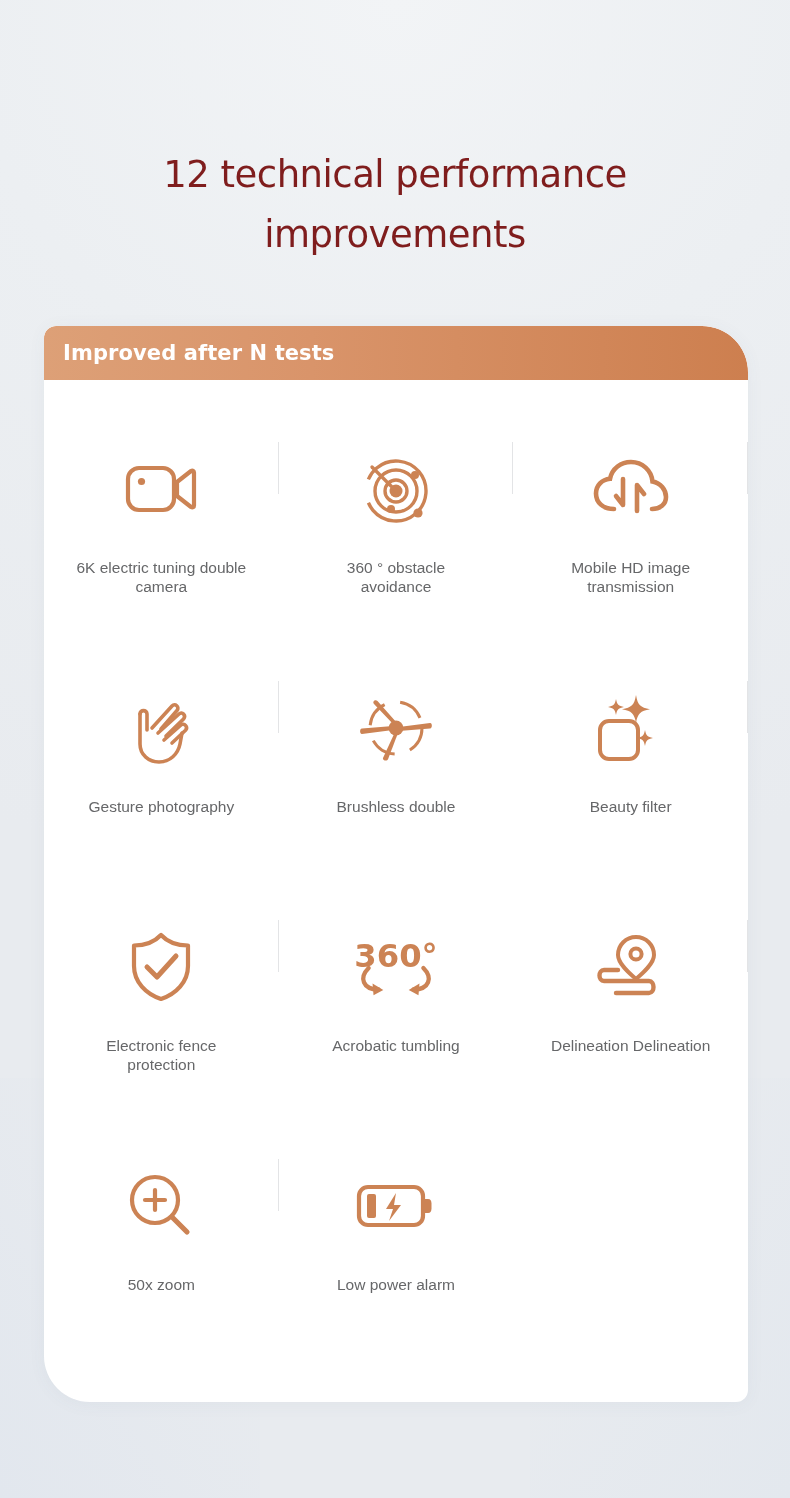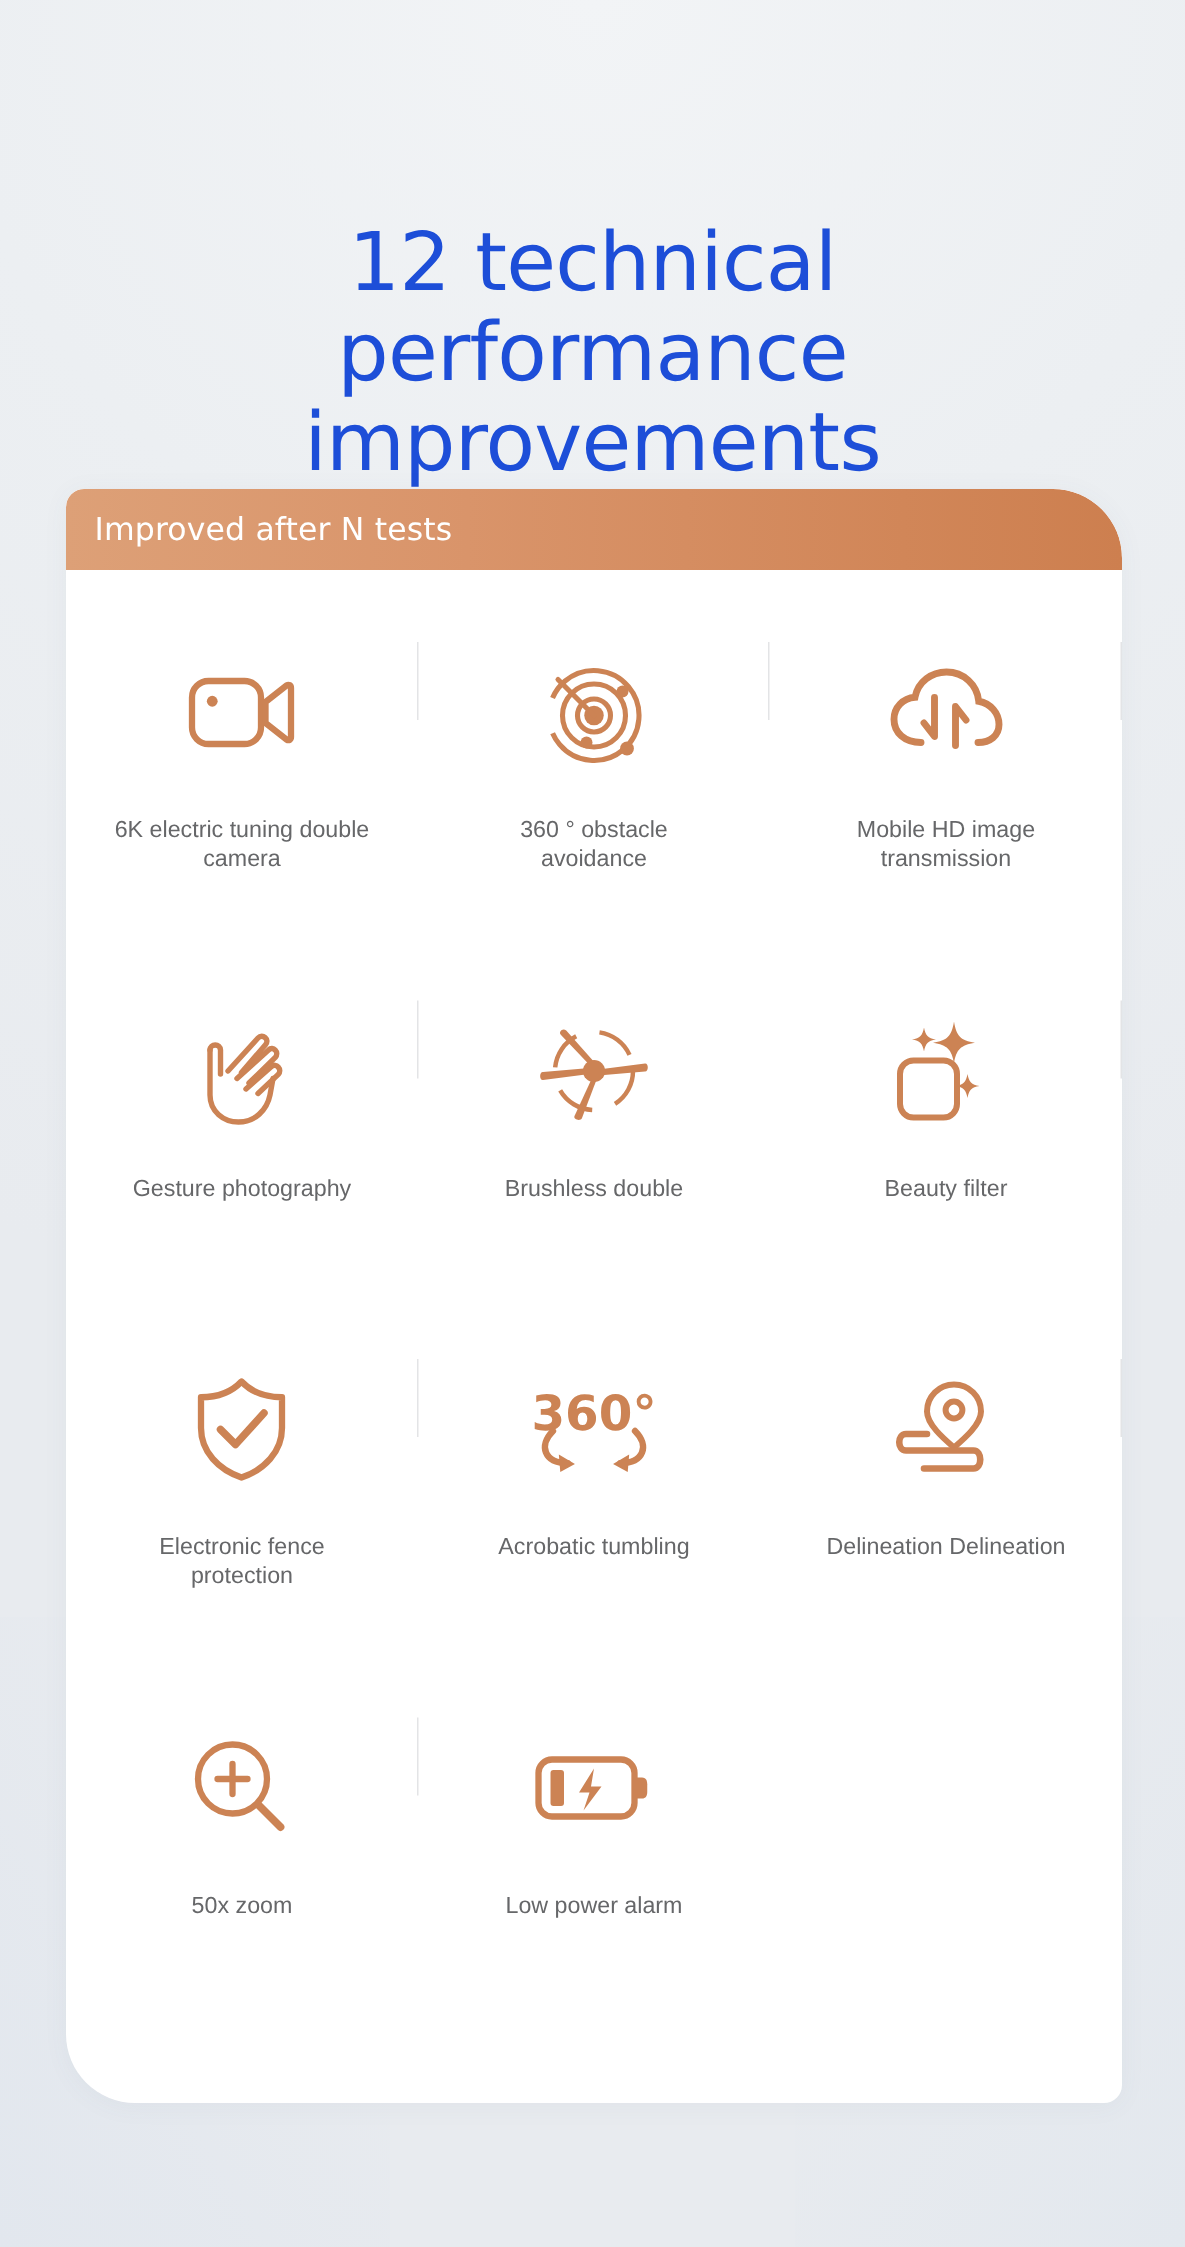--- a/index.html
+++ b/index.html
@@ -19,25 +19,25 @@
     position:absolute; bottom:0; width:260px; height:420px;
     pointer-events:none;
   }
   .bg-tint-left  { left:0;  background:linear-gradient(to top right, #e2e7ee 0%, rgba(226,231,238,0) 70%); }
   .bg-tint-right { right:0; background:linear-gradient(to top left,  #e3e8ee 0%, rgba(227,232,238,0) 70%); }
 
   .page-title {
     position:absolute;
     left:0; right:0; top:145px;
     text-align:center;
-    font-size:54px;
+    font-size:37px;
     line-height:60px;
     letter-spacing:-0.5px;
     font-weight:400;
-    color:#1d4ed8;
+    color:#7f1d1d;
     padding:0 58px;
     font-family:"DejaVu Sans", sans-serif;
   }
 
   .card {
     position:absolute;
     left:44px; top:326px;
     width:704px; height:1076px;
     background:#ffffff;
     border-radius:12px 46px 12px 46px;
@@ -50,29 +50,29 @@
     left:0; top:0;
     width:100%; height:54px;
     background:linear-gradient(to right, #dda077 0%, #d9946a 38%, #cd7f4f 100%);
     border-radius:12px 46px 0 0;
     display:flex;
     align-items:center;
   }
   .banner-title {
     color:#ffffff;
     font-size:21px;
-    font-weight:400;
+    font-weight:700;
     padding-left:19px;
     letter-spacing:0.1px;
     font-family:"DejaVu Sans", sans-serif;
   }
 
   .grid {
     position:absolute;
-    left:0; top:46px;
+    left:0; top:60px;
     width:100%;
     display:grid;
     grid-template-columns:repeat(3, 1fr);
     grid-template-rows:repeat(4, 239px);
     padding-top:6px;
   }
 
   .cell {
     position:relative;
     display:flex;

